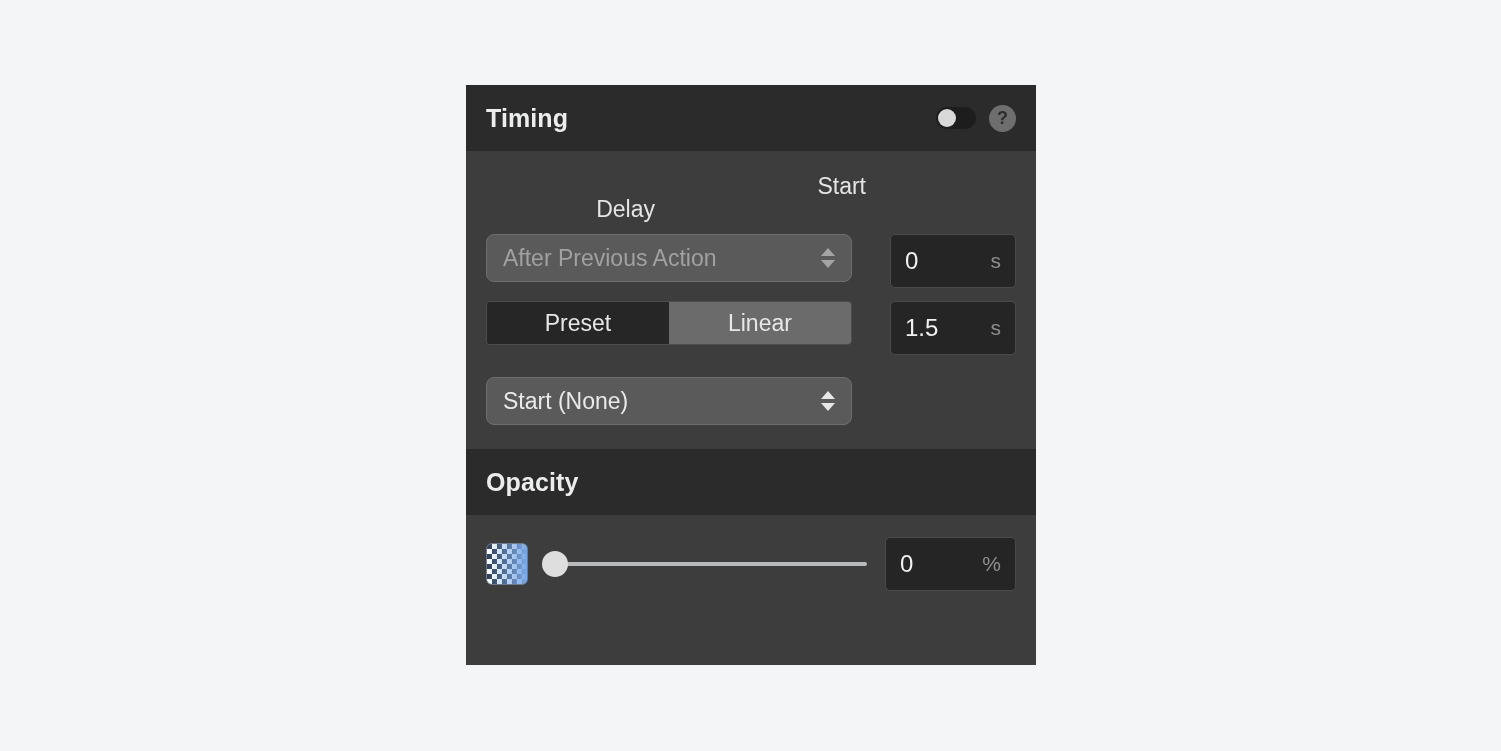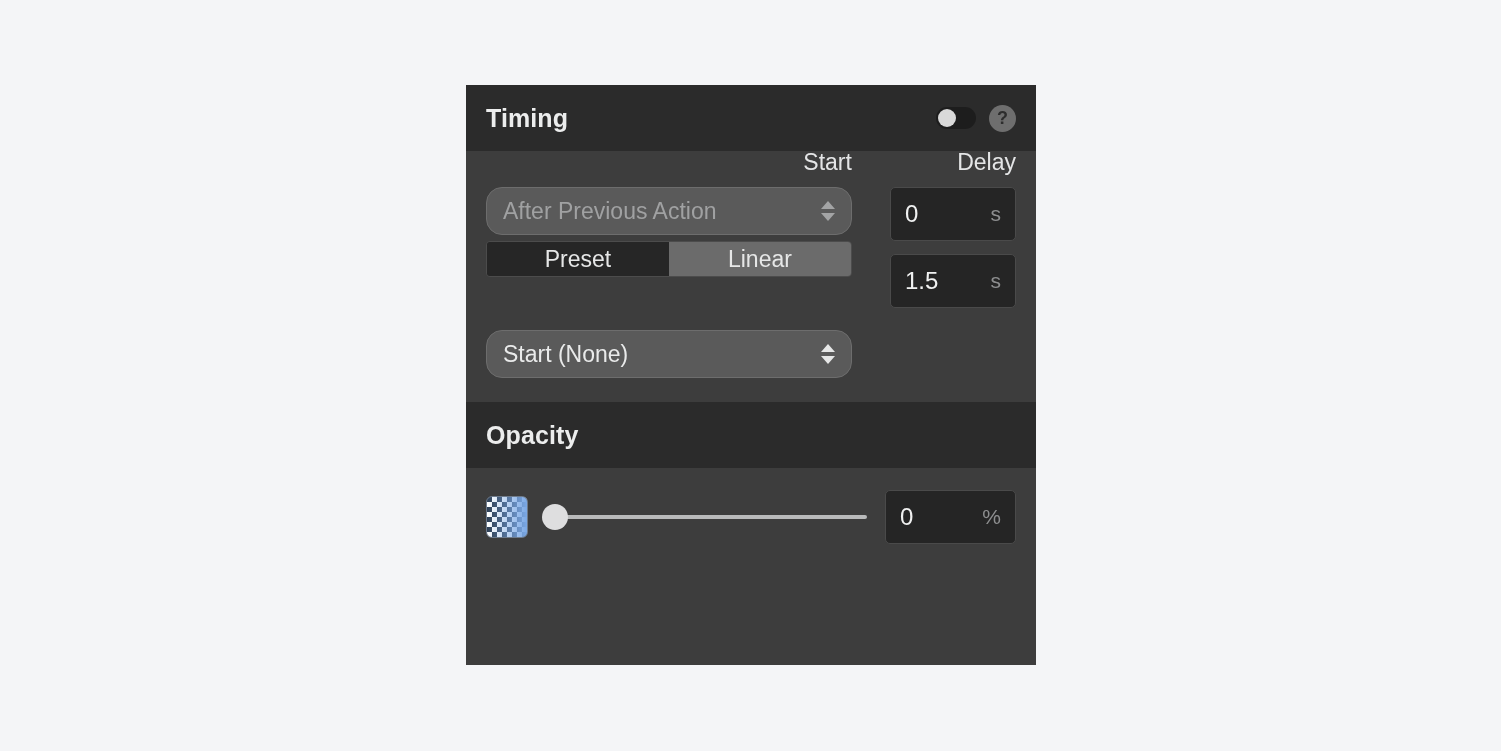--- a/index.html
+++ b/index.html
@@ -103,31 +103,33 @@
 
   .row {
     display: flex;
   }
   .col-left { width: 380px; }
   .col-right { width: 131px; margin-left: 38px; }
 
   
   .label-row {
     display: flex;
+    padding-top: 24px;
+    flex-direction: column;
   }
   .label-row .col-left,
   .label-row .col-right { line-height: 1; }
 
   
   .select {
     position: relative;
     height: 48px;
     background: #5a5a5a;
     border: 1px solid #6d6d6d;
-    border-radius: 16px;
+    border-radius: 8px;
     box-sizing: border-box;
     display: flex;
     align-items: center;
     padding: 0 16px;
     margin-top: 13px;
   }
   .select-value {
     font-size: 23px;
     color: #e9eaea;
   }
@@ -168,23 +170,24 @@
   }
   .numfield .unit {
     margin-left: auto;
     font-size: 21px;
     color: #8d8e8f;
   }
 
   
   .segmented {
     display: flex;
-    height: 36px;
+    height: 44px;
     border-radius: 4px;
     overflow: hidden;
+    margin-top: 13px;
     border: 1px solid #4c4c4c;
     box-sizing: border-box;
   }
   .seg {
     flex: 1;
     display: flex;
     align-items: center;
     justify-content: center;
     font-size: 23px;
     color: #e6e7e7;

